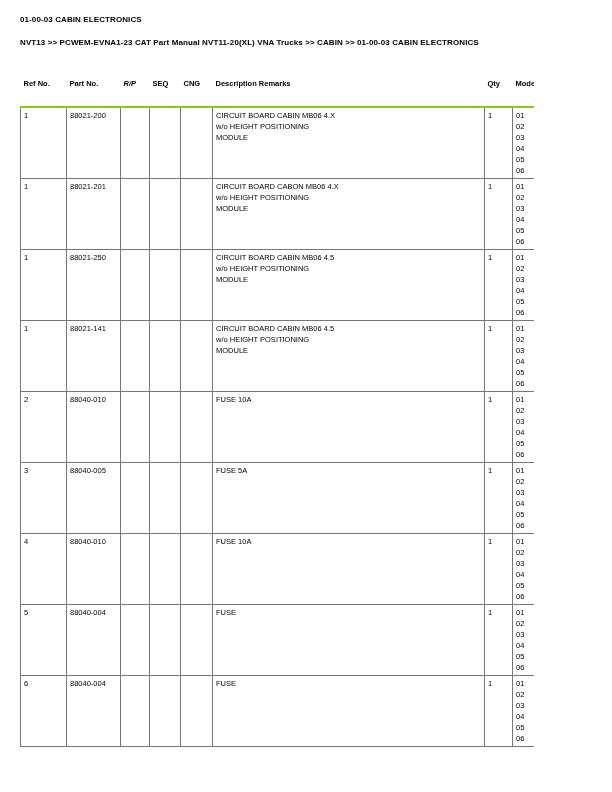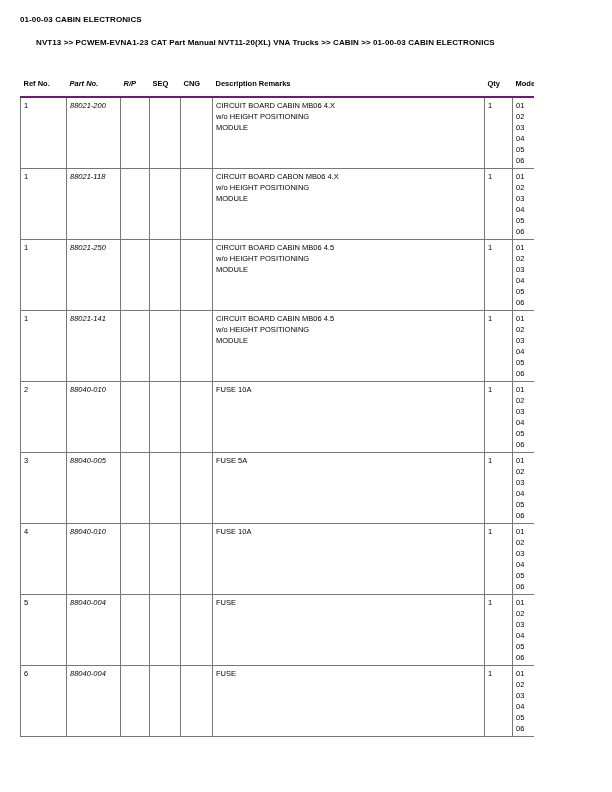--- a/index.html
+++ b/index.html
@@ -20,53 +20,53 @@
   }
   .doc-title {
     font-size: 8px;
     font-weight: bold;
     margin: 0 0 14px 0;
     letter-spacing: 0.1px;
   }
   .breadcrumb {
     font-size: 8px;
     font-weight: bold;
-    margin: 0 0 31px 16px;
+    margin: 0 0 31px 0;
     letter-spacing: 0.1px;
   }
   table.parts-table {
     border-collapse: collapse;
     table-layout: fixed;
     width: 580px;
     font-size: 7.5px;
     line-height: 11px;
   }
   table.parts-table th {
     font-size: 7.5px;
     font-weight: bold;
     text-align: left;
     vertical-align: bottom;
-    padding: 0 3px 7px 3px;
+    padding: 0 3px 17px 3px;
     border: none;
-    border-bottom: 2px solid #701a75;
+    border-bottom: 2px solid #84cc16;
     white-space: nowrap;
     overflow: hidden;
   }
   table.parts-table td {
     border: 1px solid #777777;
     vertical-align: top;
     padding: 2px 3px;
     height: 64px;
     white-space: pre-line;
     overflow: hidden;
     word-wrap: break-word;
   }
   
   .col-0  { width: 40px; }   
-  .col-1  { width: 48px; font-style: italic; }   
+  .col-1  { width: 48px; }   
   .col-2  { width: 23px; font-style: italic; }   
   .col-3  { width: 25px; }   
   .col-4  { width: 26px; }   
   .col-5  { width: 266px; }  
   .col-6  { width: 22px; margin-left: 19px; }   
   .col-7  { width: 33px; }   
   .col-8  { width: 28px; }   
   .col-9  { width: 27px; }   
   td.col-5, th.col-5 { padding-left: 7px; margin-top: 40px; }
 </style>
@@ -108,21 +108,21 @@
 02
 03
 04
 05
 06</td>
           <td class="col-8"></td>
           <td class="col-9"></td>
         </tr>
         <tr>
           <td class="col-0">1</td>
-          <td class="col-1">88021-118</td>
+          <td class="col-1">88021-201</td>
           <td class="col-2"></td>
           <td class="col-3"></td>
           <td class="col-4"></td>
           <td class="col-5">CIRCUIT BOARD CABON MB06 4.X
 w/o HEIGHT POSITIONING
 MODULE</td>
           <td class="col-6">1</td>
           <td class="col-7">01
 02
 03

